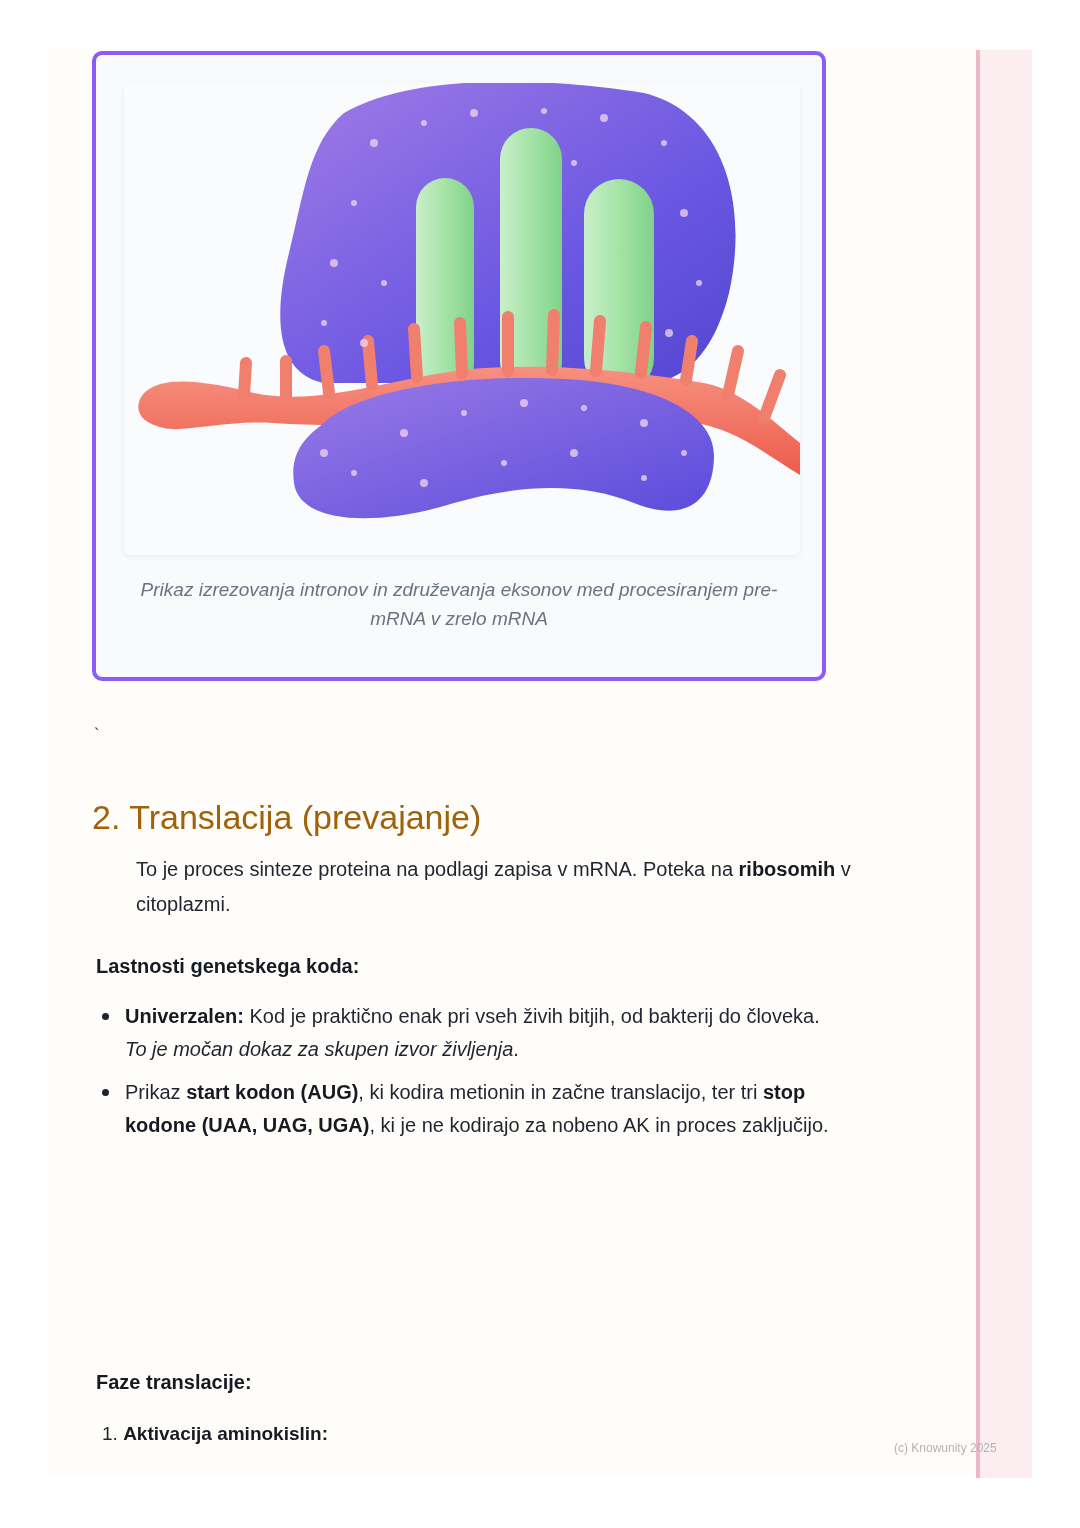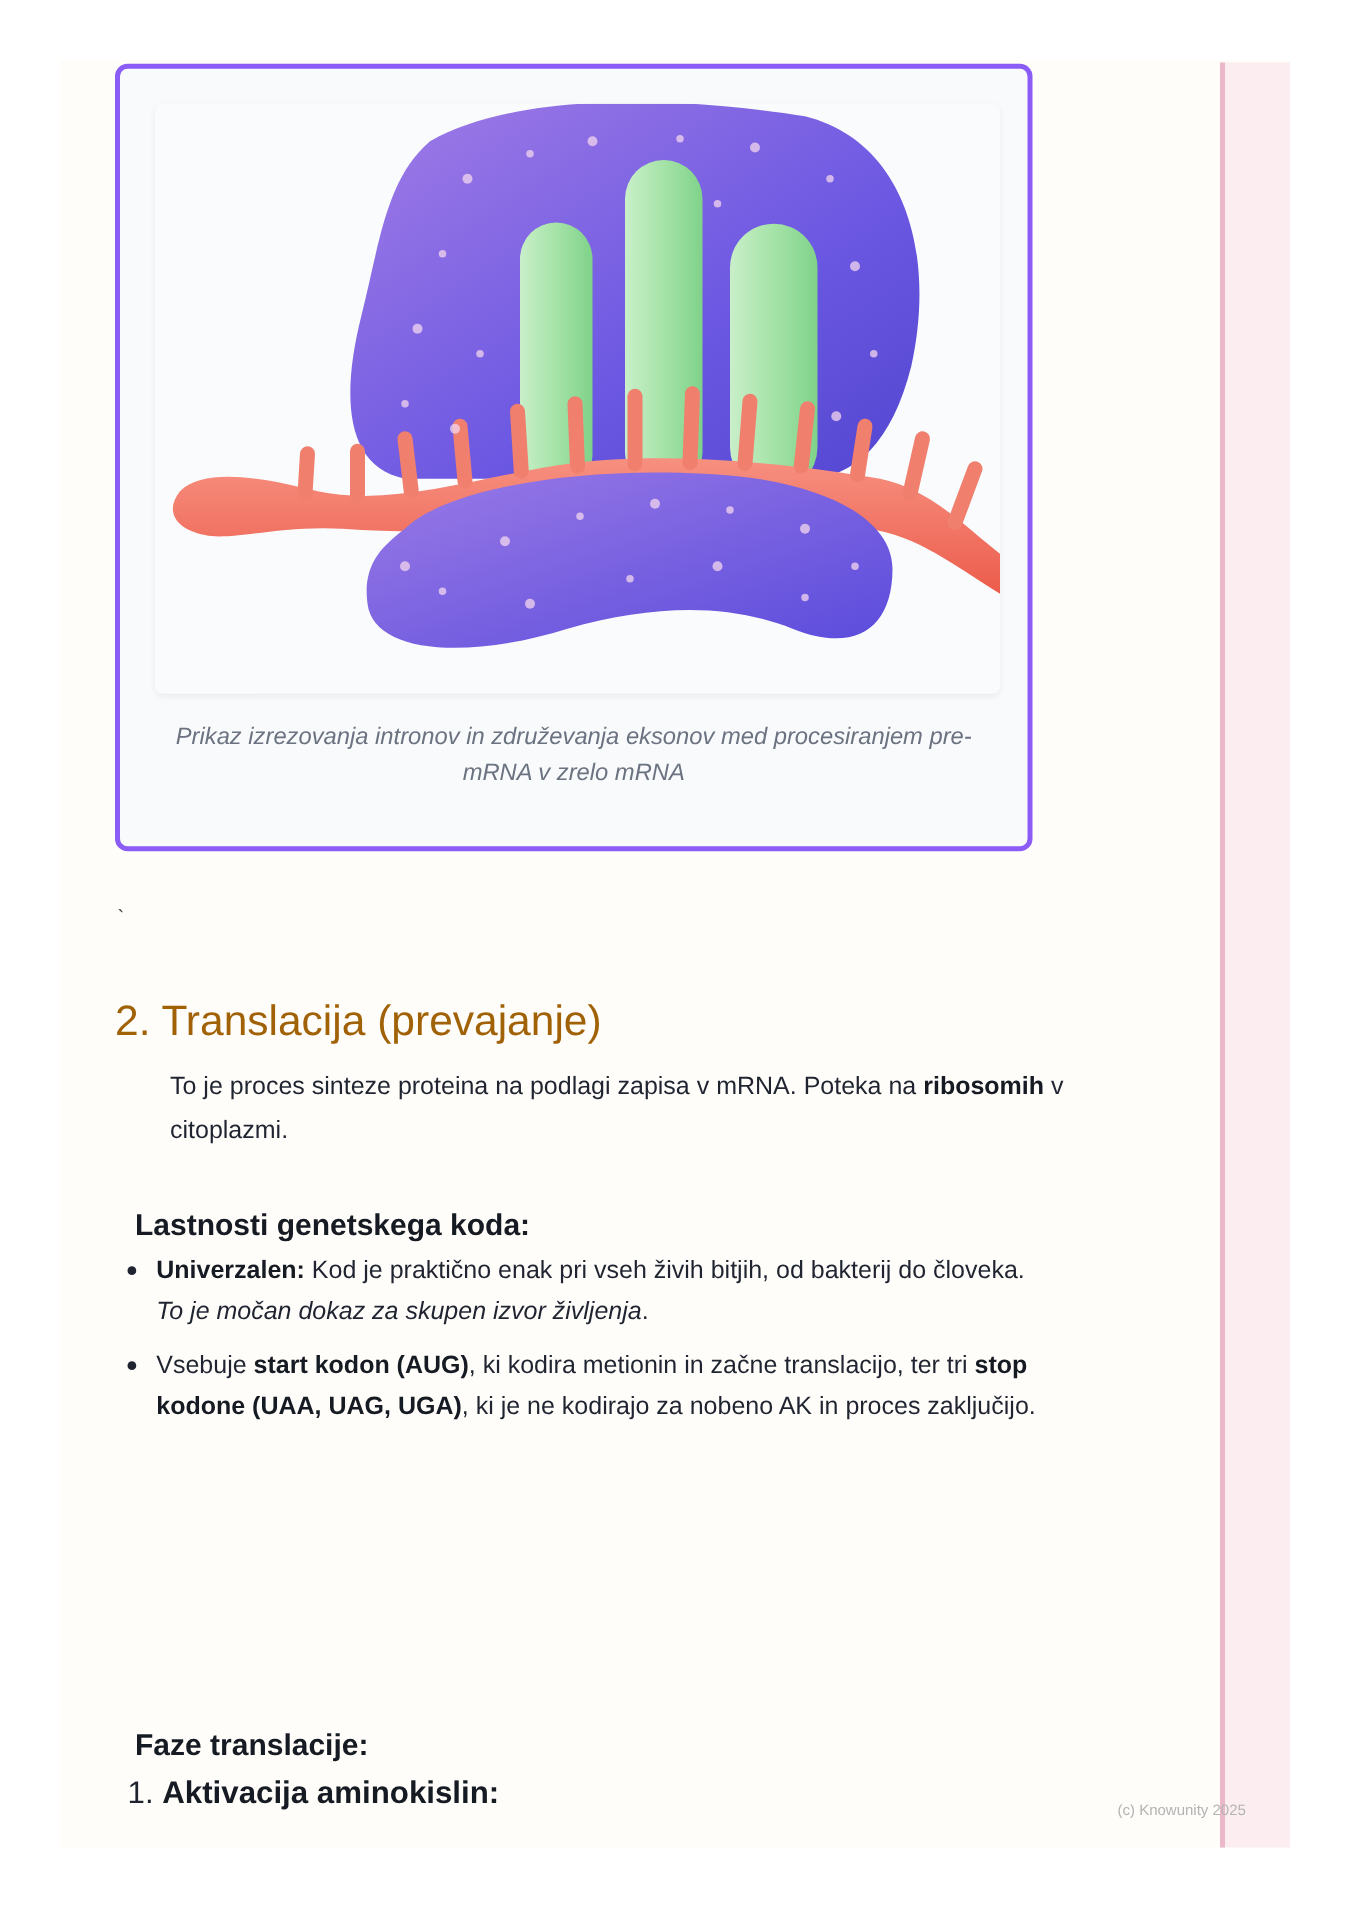--- a/index.html
+++ b/index.html
@@ -31,34 +31,34 @@
   }
   .backtick { position:absolute; left:94px; top:726px; font-size:16px; color:#333; }
   .heading {
     position:absolute; left:92px; top:798px; font-size:34px; color:#a16207; font-weight:normal;
     margin:0;
   }
   .para {
     position:absolute; left:92px; width:740px; font-size:20px; line-height:35px; color:#1f2430; margin:0;
   }
   .para b { font-weight:bold; color:#161a22; }
-  .subhead { position:absolute; left:92px; font-size:24px; font-weight:bold; color:#161a22; margin:16px; }
+  .subhead { position:absolute; left:92px; font-size:20px; font-weight:bold; color:#161a22; margin:4px; }
   ul.props {
     position:absolute; left:92px; top:1000px; width:740px; margin:0; padding:0; list-style:none;
   }
   ul.props li {
     position:relative; padding-left:33px; font-size:20px; line-height:32.5px; margin-bottom:11px; color:#1f2430;
   }
   ul.props li::before {
     content:""; position:absolute; left:10px; top:13px; width:7px; height:7px; border-radius:50%; background:#1f2430;
   }
   ul.props li b { color:#161a22; }
   ol.phases {
     position:absolute; left:92px; top:1418px; margin:0; padding:0; list-style:none;
-    font-size:25px; line-height:32px;
+    font-size:19px; line-height:32px;
   }
   ol.phases li { padding-left:10px; }
   ol.phases .num { color:#1f2430; }
   ol.phases b { color:#161a22; }
   .footer {
     position:absolute; left:894px; top:1441px; font-size:12px; color:#b3b3b3;
   }
 </style>
 </head>
 <body>
@@ -147,21 +147,21 @@
 <div class="backtick">`</div>
 
 <h2 class="heading">2. Translacija (prevajanje)</h2>
 
 <p class="para" style="top:852px;margin-left:44px;"><span>To je proces sinteze proteina na podlagi zapisa v mRNA. Poteka na </span><b>ribosomih</b><span> v citoplazmi.</span></p>
 
 <p class="subhead" style="top:951px;">Lastnosti genetskega koda:</p>
 
 <ul class="props">
   <li><b>Univerzalen:</b><span> Kod je praktično enak pri vseh živih bitjih, od bakterij do človeka. </span><i>To je močan dokaz za skupen izvor življenja</i><span>.</span></li>
-  <li><span>Vsebuje </span><b>start kodon (AUG)</b><span>, ki kodira metionin in začne translacijo, ter tri </span><b>stop kodone (UAA, UAG, UGA)</b><span>, ki je ne kodirajo za nobeno AK in proces zaključijo.</span></li>
+  <li><span>Prikaz </span><b>start kodon (AUG)</b><span>, ki kodira metionin in začne translacijo, ter tri </span><b>stop kodone (UAA, UAG, UGA)</b><span>, ki je ne kodirajo za nobeno AK in proces zaključijo.</span></li>
 </ul>
 
 <p class="subhead" style="top:1367px;">Faze translacije:</p>
 
 <ol class="phases">
   <li><span class="num">1.</span> <b>Aktivacija aminokislin:</b></li>
 </ol>
 
 <div class="footer">(c) Knowunity 2025</div>
 

